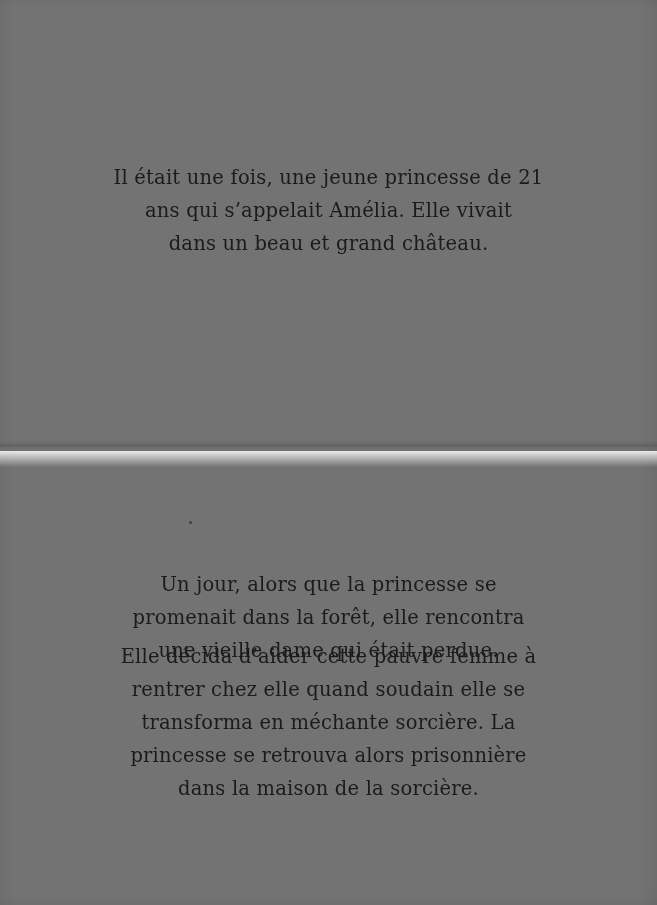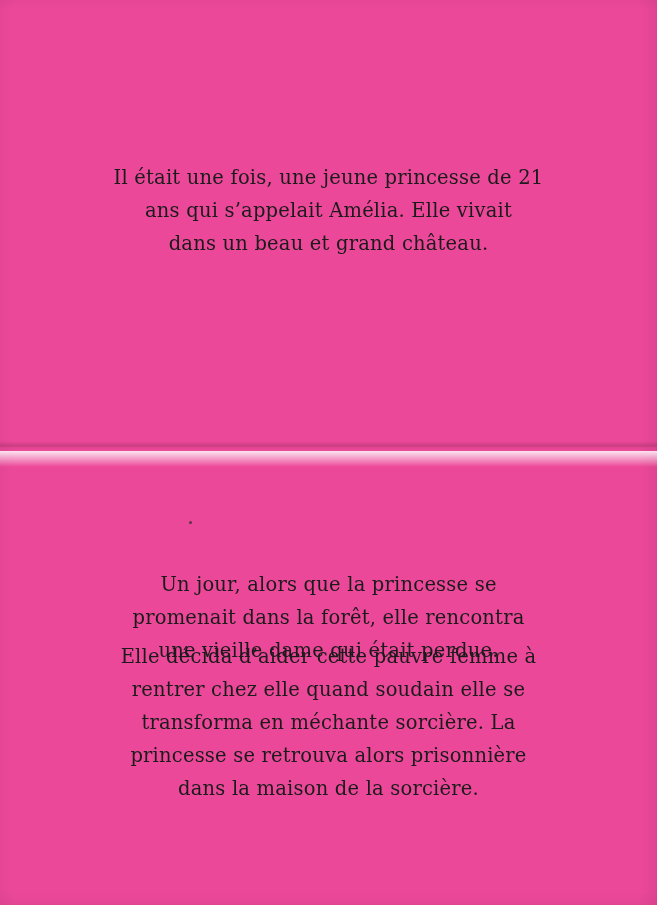--- a/index.html
+++ b/index.html
@@ -12,21 +12,21 @@
     height: 905px;
     position: relative;
     overflow: hidden;
     font-family: "DejaVu Serif", serif;
   }
 
   
   .page {
     position: absolute;
     inset: 0;
-    background: #ec4899;
+    background: #737373;
   }
 
   
   .page::before {
     content: "";
     position: absolute;
     inset: 0;
     pointer-events: none;
     background:
       linear-gradient(to right, rgba(0,0,0,0.035) 0px, rgba(0,0,0,0) 14px),

